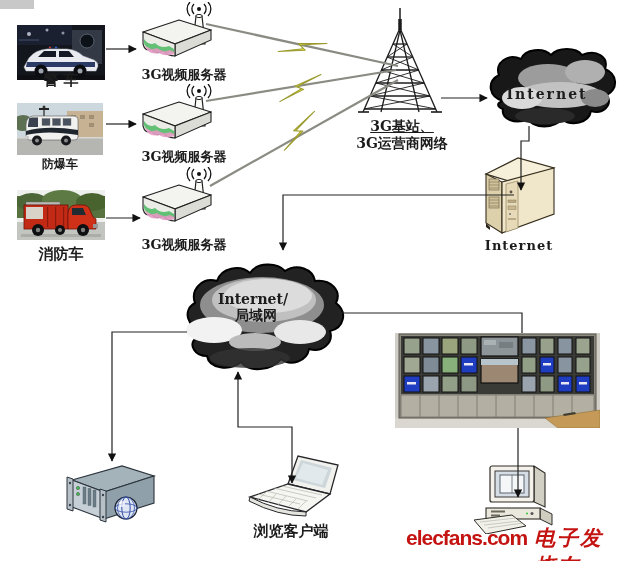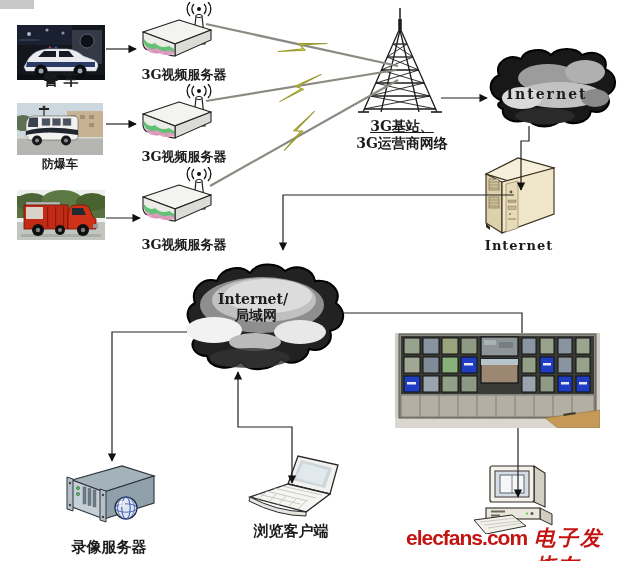--- a/index.html
+++ b/index.html
@@ -359,36 +359,36 @@
       <path d="M514,195 L283,195 L283,250" marker-end="url(#arr)"></path>
       <path d="M187,332 L112,332 L112,461" marker-end="url(#arr)"></path>
       <path d="M238,372 L238,427 L292,427 L292,483" marker-start="url(#arr)" marker-end="url(#arr)"></path>
       <path d="M341,313 L522,313 L522,333"></path>
       <path d="M518,428 L518,497" marker-end="url(#arr)"></path>
     </g>
   </svg>
 
   <div class="lbl" style="left:17px;top:71px;width:88px;font-size:15px;">警 车</div>
   <div class="lbl" style="left:17px;top:156px;width:86px;font-size:12px;">防爆车</div>
+  <div class="lbl" style="left:17px;top:245px;width:88px;font-size:15px;">消防车</div>
 
   <div class="lbl" style="left:134px;top:66px;width:100px;font-size:13px;">3G视频服务器</div>
   <div class="lbl" style="left:134px;top:148px;width:100px;font-size:13px;">3G视频服务器</div>
   <div class="lbl" style="left:134px;top:236px;width:100px;font-size:13px;">3G视频服务器</div>
 
   <div class="lbl" style="left:342px;top:118px;width:120px;font-size:14px;text-decoration:underline;">3G基站、</div>
   <div class="lbl" style="left:342px;top:135px;width:120px;font-size:14px;">3G运营商网络</div>
 
   <div class="lbl cloudtxt" style="left:492px;top:86px;width:110px;font-size:14px;letter-spacing:2px;">Internet</div>
 
   <div class="lbl" style="left:459px;top:238px;width:120px;font-size:13px;letter-spacing:1px;">Internet</div>
 
   <div class="lbl cloudtxt" style="left:196px;top:291px;width:114px;font-size:14px;">Internet/</div>
   <div class="lbl cloudtxt" style="left:196px;top:307px;width:120px;font-size:14px;">局域网</div>
 
-  <div class="lbl" style="left:49px;top:538px;width:120px;font-size:15px;">录像服务器</div>
   <div class="lbl" style="left:231px;top:522px;width:120px;font-size:15px;">浏览客户端</div>
 
   <div class="wm" style="left:406px;top:524px;">
     <span class="wm-en"><span>elecfans</span><span>.</span><span>com</span></span>
     <span class="wm-cn">电子发烧友</span>
   </div>
 
 </div>
 
 </body></html>

